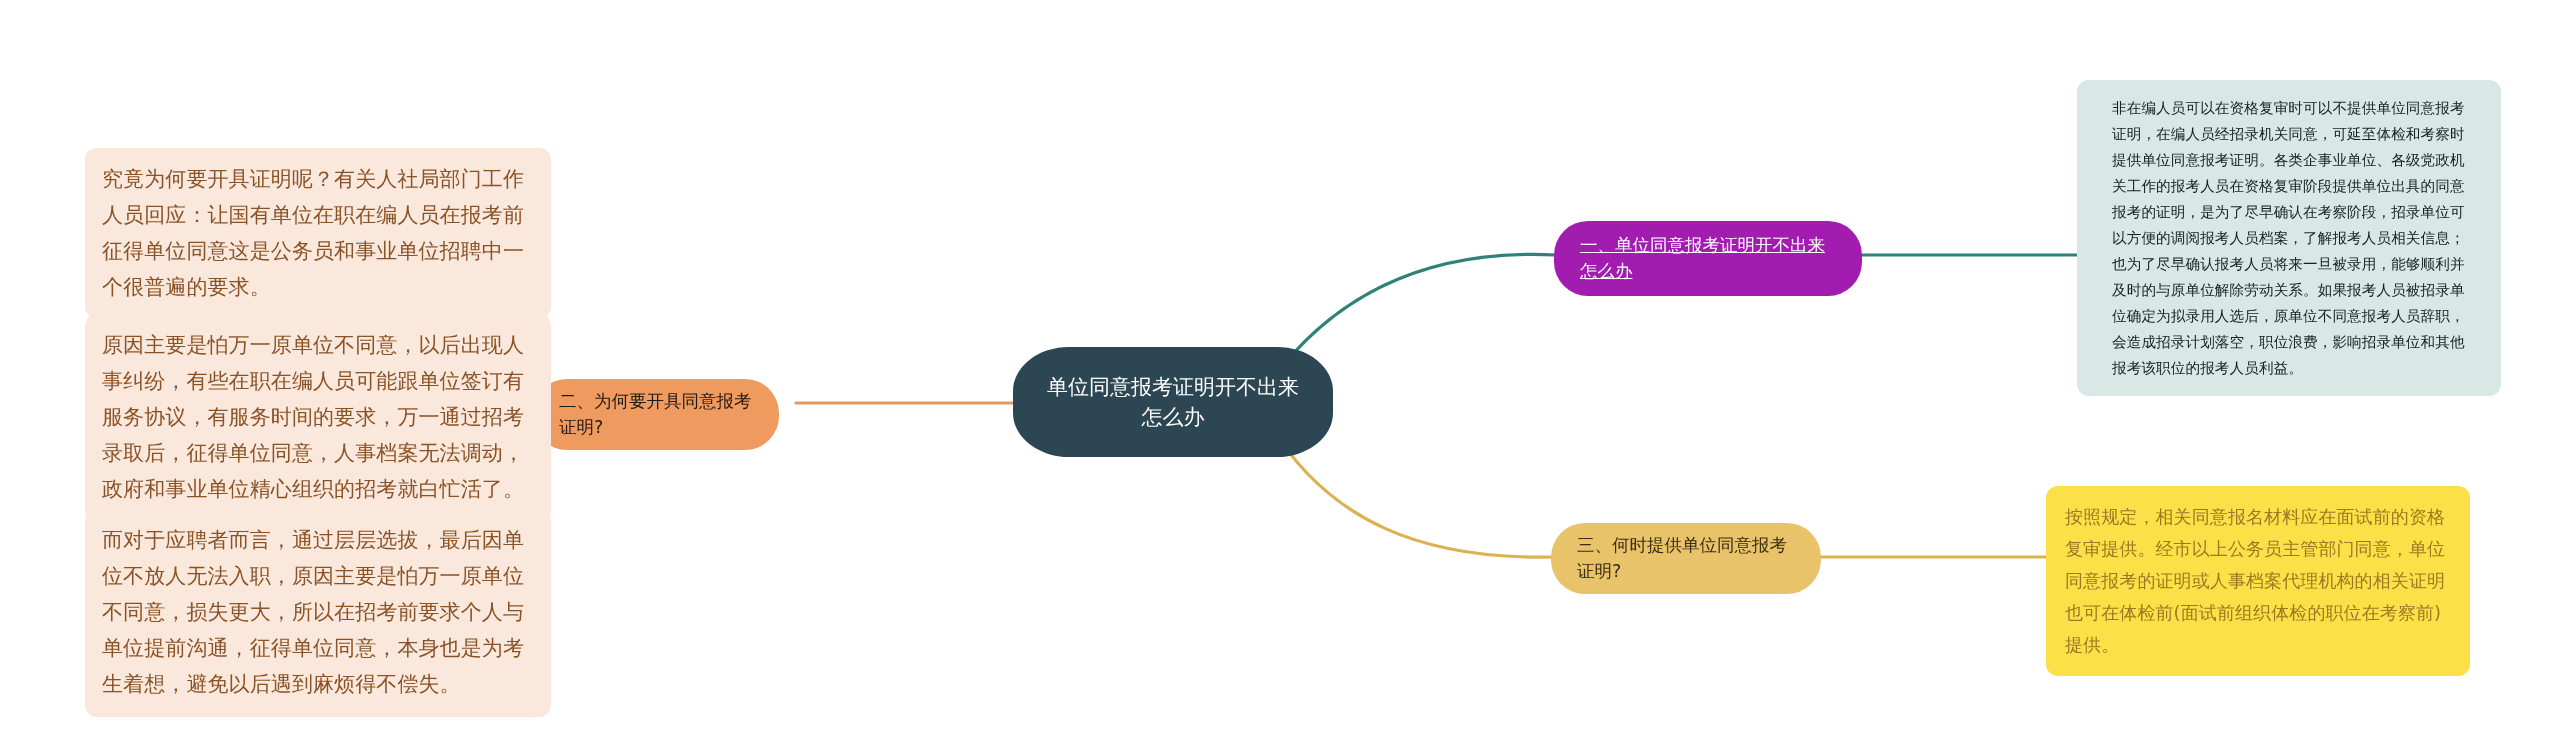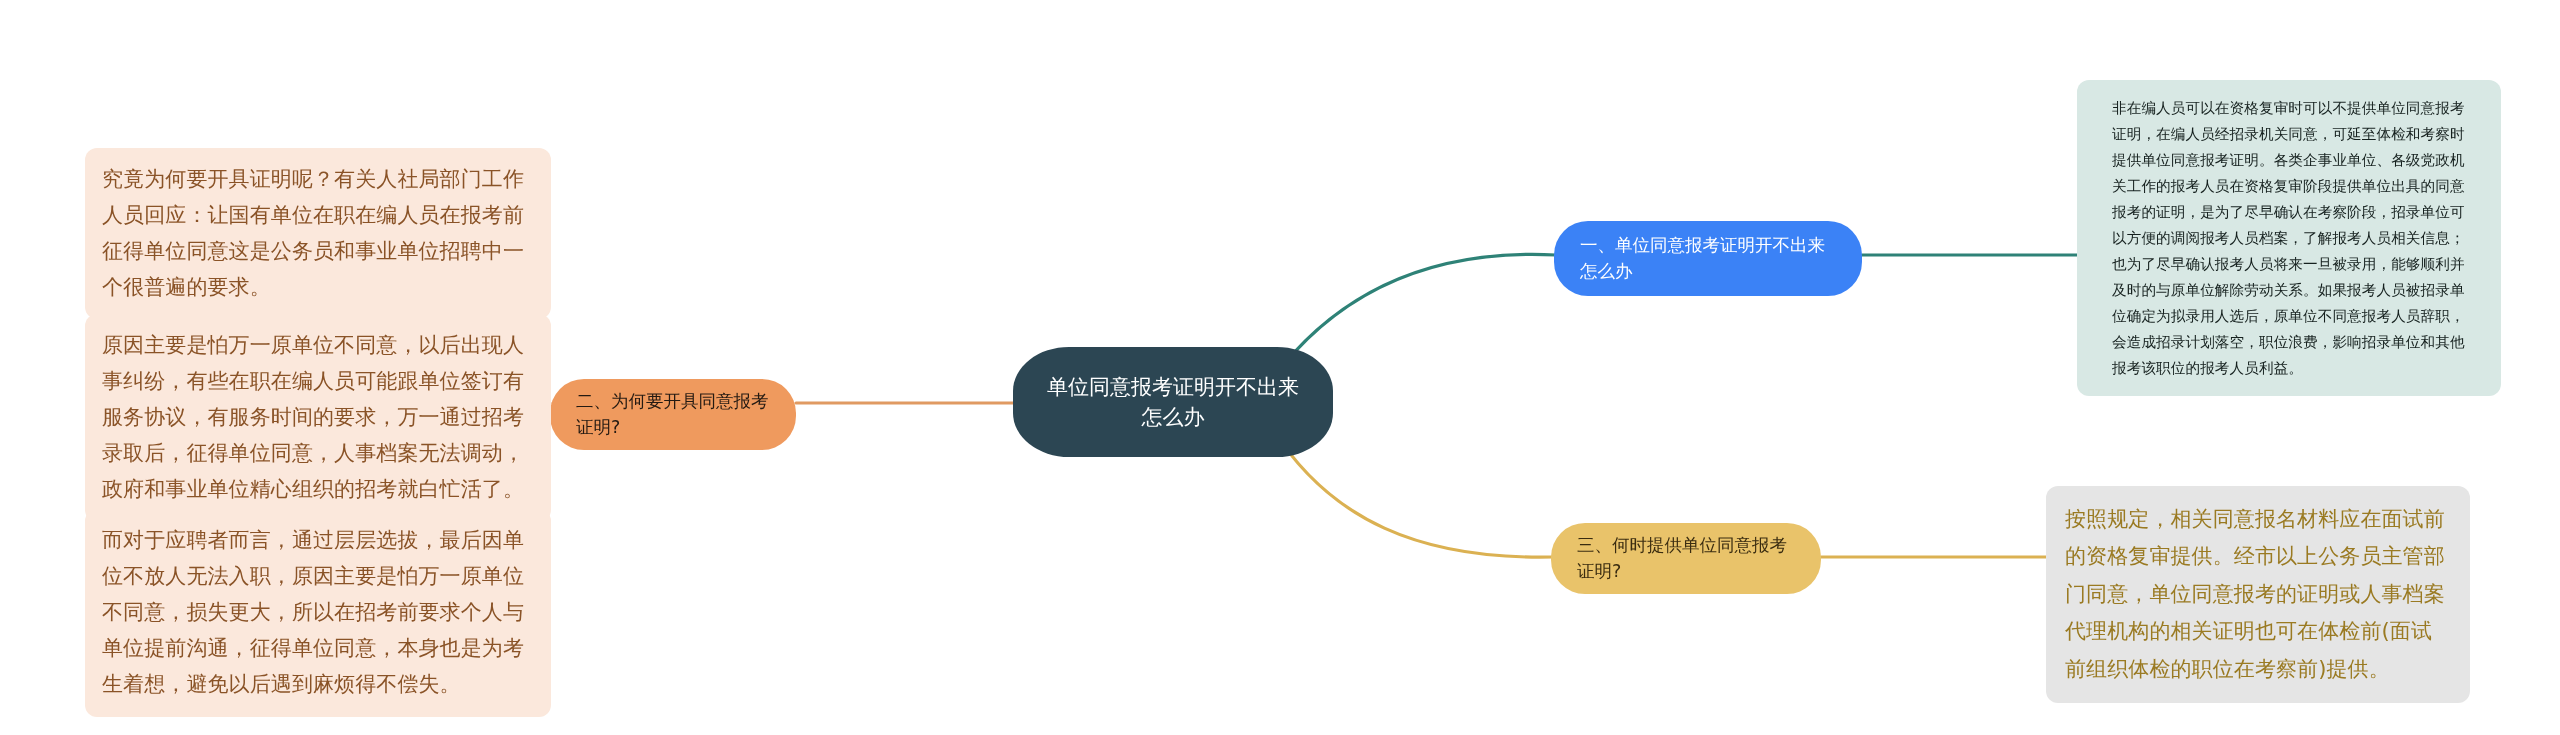--- a/index.html
+++ b/index.html
@@ -57,26 +57,27 @@
     font-size: 17.5px;
     line-height: 1.5;
     padding: 11px 22px 11px 26px;
   }
 
   .branch-1 {
     left: 1554px;
     top: 221px;
     width: 308px;
     min-height: 68px;
-    background: #3b82f6;
+    background: #a21caf;
     color: #ffffff;
+    text-decoration: underline;
   }
 
   .branch-2 {
-    left: 550px;
+    left: 533px;
     top: 379px;
     width: 246px;
     min-height: 48px;
     background: #ef9a5e;
     color: #241a12;
     padding-top: 9px;
     padding-bottom: 9px;
   }
 
   .branch-3 {
@@ -119,23 +120,23 @@
     color: #15201e;
     font-size: 14.6px;
     line-height: 1.78;
     padding: 15px 35px;
   }
 
   .leaf-gold {
     left: 2046px;
     top: 486px;
     width: 424px;
-    background: #e5e5e5;
+    background: #fde047;
     color: #9a7a22;
-    font-size: 21px;
+    font-size: 18px;
     line-height: 1.78;
     padding: 15px 19px;
   }
 </style>
 </head>
 <body>
 
 <div id="canvas">
 
   <svg class="links" viewBox="0 0 2560 735" xmlns="http://www.w3.org/2000/svg">

